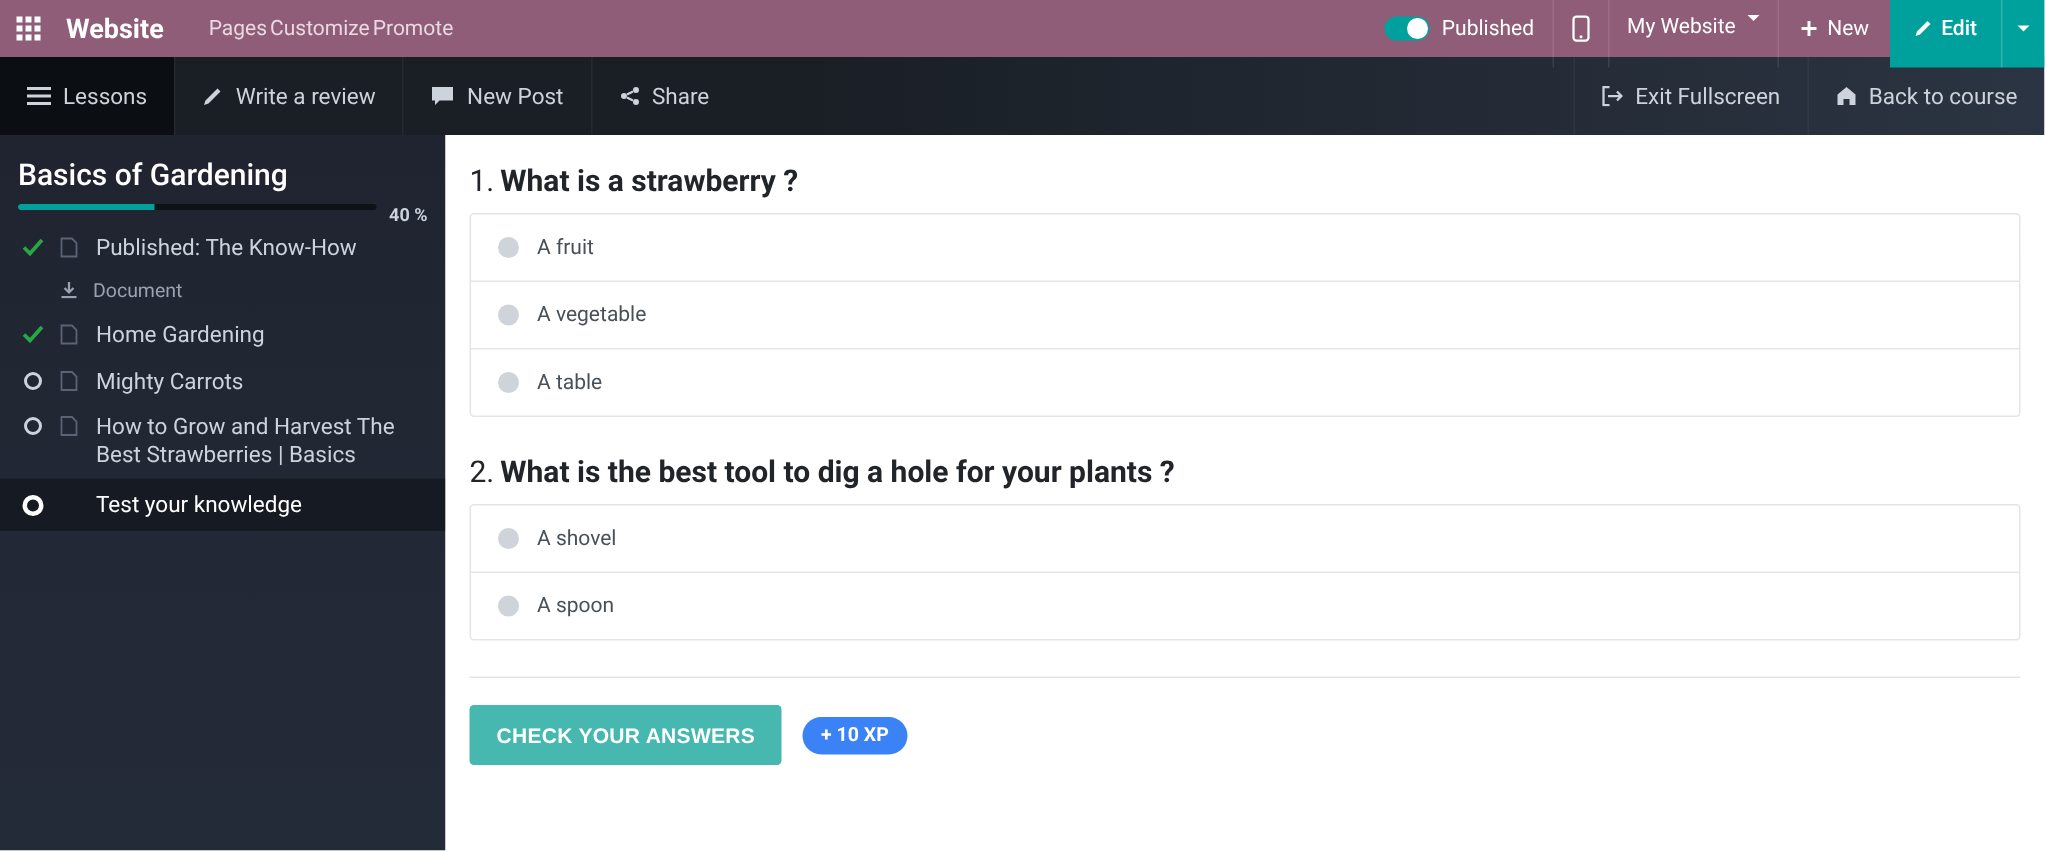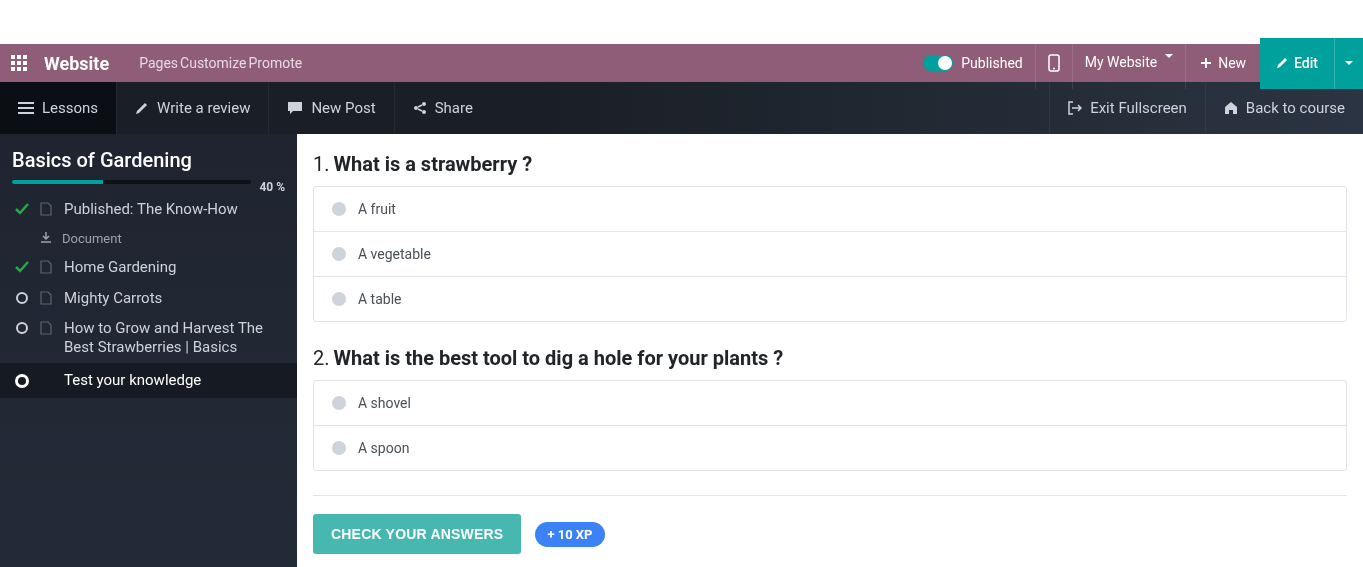--- a/index.html
+++ b/index.html
@@ -1,19 +1,19 @@
 <!DOCTYPE html>
 <html><head>
 <meta charset="utf-8">
 <style>
   * { box-sizing: border-box; margin: 0; padding: 0; }
   body { font-family: -apple-system, BlinkMacSystemFont, "Segoe UI", Roboto, "Helvetica Neue", Arial, sans-serif; font-size: 14px; color: #212529; background: #fff; width: 1363px; }
   
   
-  .topbar { background: #8f5d78; height: 38px; display: flex; align-items: center; color: #fff; margin-top: 44px; }
+  .topbar { background: #8f5d78; height: 38px; display: flex; align-items: center; color: #fff; }
   .topbar-left { display: flex; align-items: center; }
   .apps-icon { width: 38px; height: 38px; display: flex; align-items: center; justify-content: center; }
   .apps-grid { display: grid; grid-template-columns: repeat(3,4px); grid-template-rows: repeat(3,4px); gap: 2px; }
   .apps-grid span { background: #fff; width: 4px; height: 4px; }
   .brand { font-size: 18px; font-weight: 700; margin-left: 6px; margin-right: 30px; }
   .topmenu { display: flex; gap: 2px; font-size: 14px; }
   .topmenu a { color: #e8d9e2; cursor: pointer; }
   .topbar-right { margin-left: auto; display: flex; align-items: stretch; height: 51px; }
   .toggle-wrap { display: flex; align-items: center; padding: 0 12px; gap: 8px; }
   .toggle { width: 30px; height: 16px; background: #00a09d; border-radius: 8px; position: relative; }

